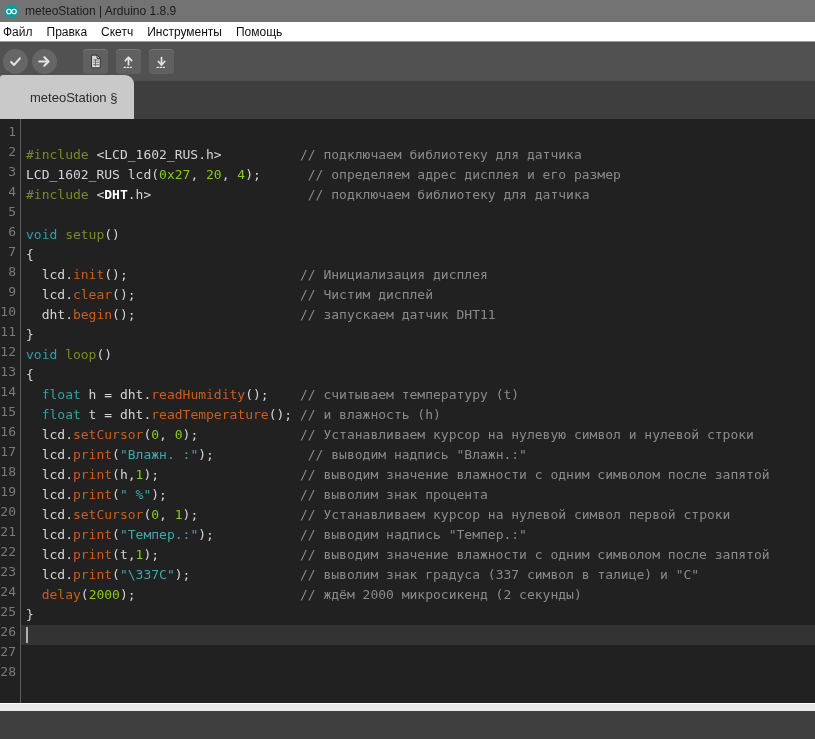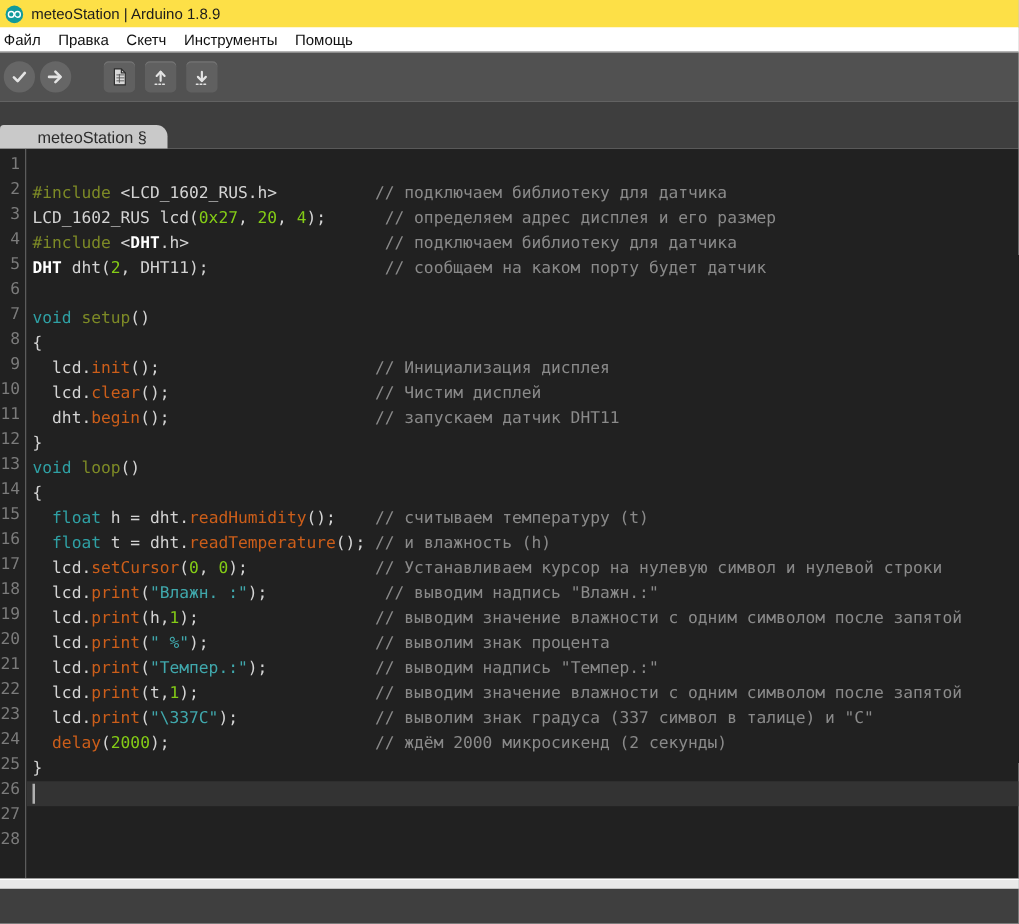--- a/index.html
+++ b/index.html
@@ -1,39 +1,39 @@
 <!DOCTYPE html>
 <html><head>
 <meta charset="utf-8">
 <style>
   html,body{margin:0;padding:0;}
   body{width:815px;height:739px;background:#fff;font-family:"Liberation Sans",sans-serif;overflow:hidden;}
   .window{width:815px;height:739px;display:flex;flex-direction:column;overflow:hidden;}
 
   
-  .titlebar{height:22px;background:#fde047;display:flex;align-items:center;gap:6px;padding-left:4px;flex:none;}
+  .titlebar{height:22px;background:#737373;display:flex;align-items:center;gap:6px;padding-left:4px;flex:none;}
   .titlebar .title{font-size:12px;color:#1c1c1c;}
   .appicon{width:15px;height:15px;display:inline-block;}
 
   
   .menubar{height:19px;background:#ffffff;border-bottom:1px solid #9c9c9c;display:flex;align-items:center;font-size:12px;color:#111;margin-left:-4px;flex:none;}
   .menu-item{padding:1px 7px;cursor:default;}
 
   
   .toolbar{height:39px;background:#515151;display:flex;align-items:center;flex:none;}
   .tbtn{width:25px;height:25px;display:flex;align-items:center;justify-content:center;padding:0;border:none;flex:none;}
   .tbtn.round{border-radius:50%;background:#666666;margin-left:4px;}
   .tbtn.square{border-radius:4px;background:#606060;box-shadow:inset 0 1px 0 #767676;margin-left:8px;}
   .tbtn.first{margin-left:3px;}
   .tbtn.gap{margin-left:26px;}
   .tbtn svg{display:block;}
 
   
   .tabbar{height:38px;background:#3e3e3e;display:flex;align-items:flex-end;flex:none;}
-  .tab{height:19px;background:#c9c9c9;color:#2b2b2b;font-size:13px;display:flex;align-items:center;padding:0 17px 0 30px;border-radius:3px 9px 0 0;}
+  .tab{height:44px;background:#c9c9c9;color:#2b2b2b;font-size:13px;display:flex;align-items:center;padding:0 17px 0 30px;border-radius:3px 9px 0 0;}
 
   
   .editor{height:584px;background:#212121;display:flex;font-family:"DejaVu Sans Mono",monospace;font-size:13px;line-height:20px;flex:none;overflow:hidden;}
   .gutter{width:20px;border-right:1px solid #5c5c5c;padding-top:3px;box-sizing:content-box;flex:none;}
   .ln{height:20px;text-align:right;padding-right:4px;color:#7b7b7b;}
   .codecol{flex:1;padding-top:6px;overflow:hidden;}
   .row{height:20px;white-space:pre;padding-left:5px;color:#d4d4d4;position:relative;}
   .row.active{background:#333333;}
   .caret{position:absolute;left:5px;top:2px;width:2px;height:16px;background:#b0b0b0;}
   .t-plain{color:#d4d4d4;}
@@ -153,36 +153,36 @@
         <div class="ln">25</div>
         <div class="ln">26</div>
         <div class="ln">27</div>
         <div class="ln">28</div>
       </div>
     <div class="codecol" id="code">
         <div class="row"></div>
         <div class="row"><span class="t-decl">#include</span><span class="t-plain"> &lt;LCD_1602_RUS.h&gt;</span><span class="t-com">          // подключаем библиотеку для датчика</span></div>
         <div class="row"><span class="t-plain">LCD_1602_RUS lcd(</span><span class="t-num">0x27</span><span class="t-plain">, </span><span class="t-num">20</span><span class="t-plain">, </span><span class="t-num">4</span><span class="t-plain">);</span><span class="t-com">      // определяем адрес дисплея и его размер</span></div>
         <div class="row"><span class="t-decl">#include</span><span class="t-plain"> &lt;</span><span class="t-lib">DHT</span><span class="t-plain">.h&gt;</span><span class="t-com">                    // подключаем библиотеку для датчика</span></div>
-        <div class="row"><span class="t-lib">DHT</span><span class="t-plain"> dht(</span><span class="t-num">2</span><span class="t-plain">, DHT11);</span><span class="t-com">                  // сообщаем на каком порту будет датчик</span></div>
         <div class="row"></div>
         <div class="row"><span class="t-kw">void</span><span class="t-plain"> </span><span class="t-decl">setup</span><span class="t-plain">()</span></div>
         <div class="row"><span class="t-plain">{</span></div>
         <div class="row"><span class="t-plain">  lcd.</span><span class="t-fn">init</span><span class="t-plain">();</span><span class="t-com">                      // Инициализация дисплея</span></div>
         <div class="row"><span class="t-plain">  lcd.</span><span class="t-fn">clear</span><span class="t-plain">();</span><span class="t-com">                     // Чистим дисплей</span></div>
         <div class="row"><span class="t-plain">  dht.</span><span class="t-fn">begin</span><span class="t-plain">();</span><span class="t-com">                     // запускаем датчик DHT11</span></div>
         <div class="row"><span class="t-plain">}</span></div>
         <div class="row"><span class="t-kw">void</span><span class="t-plain"> </span><span class="t-decl">loop</span><span class="t-plain">()</span></div>
         <div class="row"><span class="t-plain">{</span></div>
         <div class="row"><span class="t-plain">  </span><span class="t-kw">float</span><span class="t-plain"> h = dht.</span><span class="t-fn">readHumidity</span><span class="t-plain">();</span><span class="t-com">    // считываем температуру (t)</span></div>
         <div class="row"><span class="t-plain">  </span><span class="t-kw">float</span><span class="t-plain"> t = dht.</span><span class="t-fn">readTemperature</span><span class="t-plain">();</span><span class="t-com"> // и влажность (h)</span></div>
         <div class="row"><span class="t-plain">  lcd.</span><span class="t-fn">setCursor</span><span class="t-plain">(</span><span class="t-num">0</span><span class="t-plain">, </span><span class="t-num">0</span><span class="t-plain">);</span><span class="t-com">             // Устанавливаем курсор на нулевую символ и нулевой строки</span></div>
         <div class="row"><span class="t-plain">  lcd.</span><span class="t-fn">print</span><span class="t-plain">(</span><span class="t-str">"Влажн. :"</span><span class="t-plain">);</span><span class="t-com">            // выводим надпись "Влажн.:"</span></div>
         <div class="row"><span class="t-plain">  lcd.</span><span class="t-fn">print</span><span class="t-plain">(h,</span><span class="t-num">1</span><span class="t-plain">);</span><span class="t-com">                  // выводим значение влажности с одним символом после запятой</span></div>
         <div class="row"><span class="t-plain">  lcd.</span><span class="t-fn">print</span><span class="t-plain">(</span><span class="t-str">" %"</span><span class="t-plain">);</span><span class="t-com">                 // выволим знак процента</span></div>
+        <div class="row"><span class="t-plain">  lcd.</span><span class="t-fn">setCursor</span><span class="t-plain">(</span><span class="t-num">0</span><span class="t-plain">, </span><span class="t-num">1</span><span class="t-plain">);</span><span class="t-com">             // Устанавливаем курсор на нулевой символ первой строки</span></div>
         <div class="row"><span class="t-plain">  lcd.</span><span class="t-fn">print</span><span class="t-plain">(</span><span class="t-str">"Темпер.:"</span><span class="t-plain">);</span><span class="t-com">           // выводим надпись "Темпер.:"</span></div>
         <div class="row"><span class="t-plain">  lcd.</span><span class="t-fn">print</span><span class="t-plain">(t,</span><span class="t-num">1</span><span class="t-plain">);</span><span class="t-com">                  // выводим значение влажности с одним символом после запятой</span></div>
         <div class="row"><span class="t-plain">  lcd.</span><span class="t-fn">print</span><span class="t-plain">(</span><span class="t-str">"\337C"</span><span class="t-plain">);</span><span class="t-com">              // выволим знак градуса (337 символ в талице) и "C"</span></div>
         <div class="row"><span class="t-plain">  </span><span class="t-fn">delay</span><span class="t-plain">(</span><span class="t-num">2000</span><span class="t-plain">);</span><span class="t-com">                     // ждём 2000 микросикенд (2 секунды)</span></div>
         <div class="row"><span class="t-plain">}</span></div>
         <div class="row active"><span class="caret"></span></div>
       </div>
   </div>
 
   <div class="statusbar"></div>

